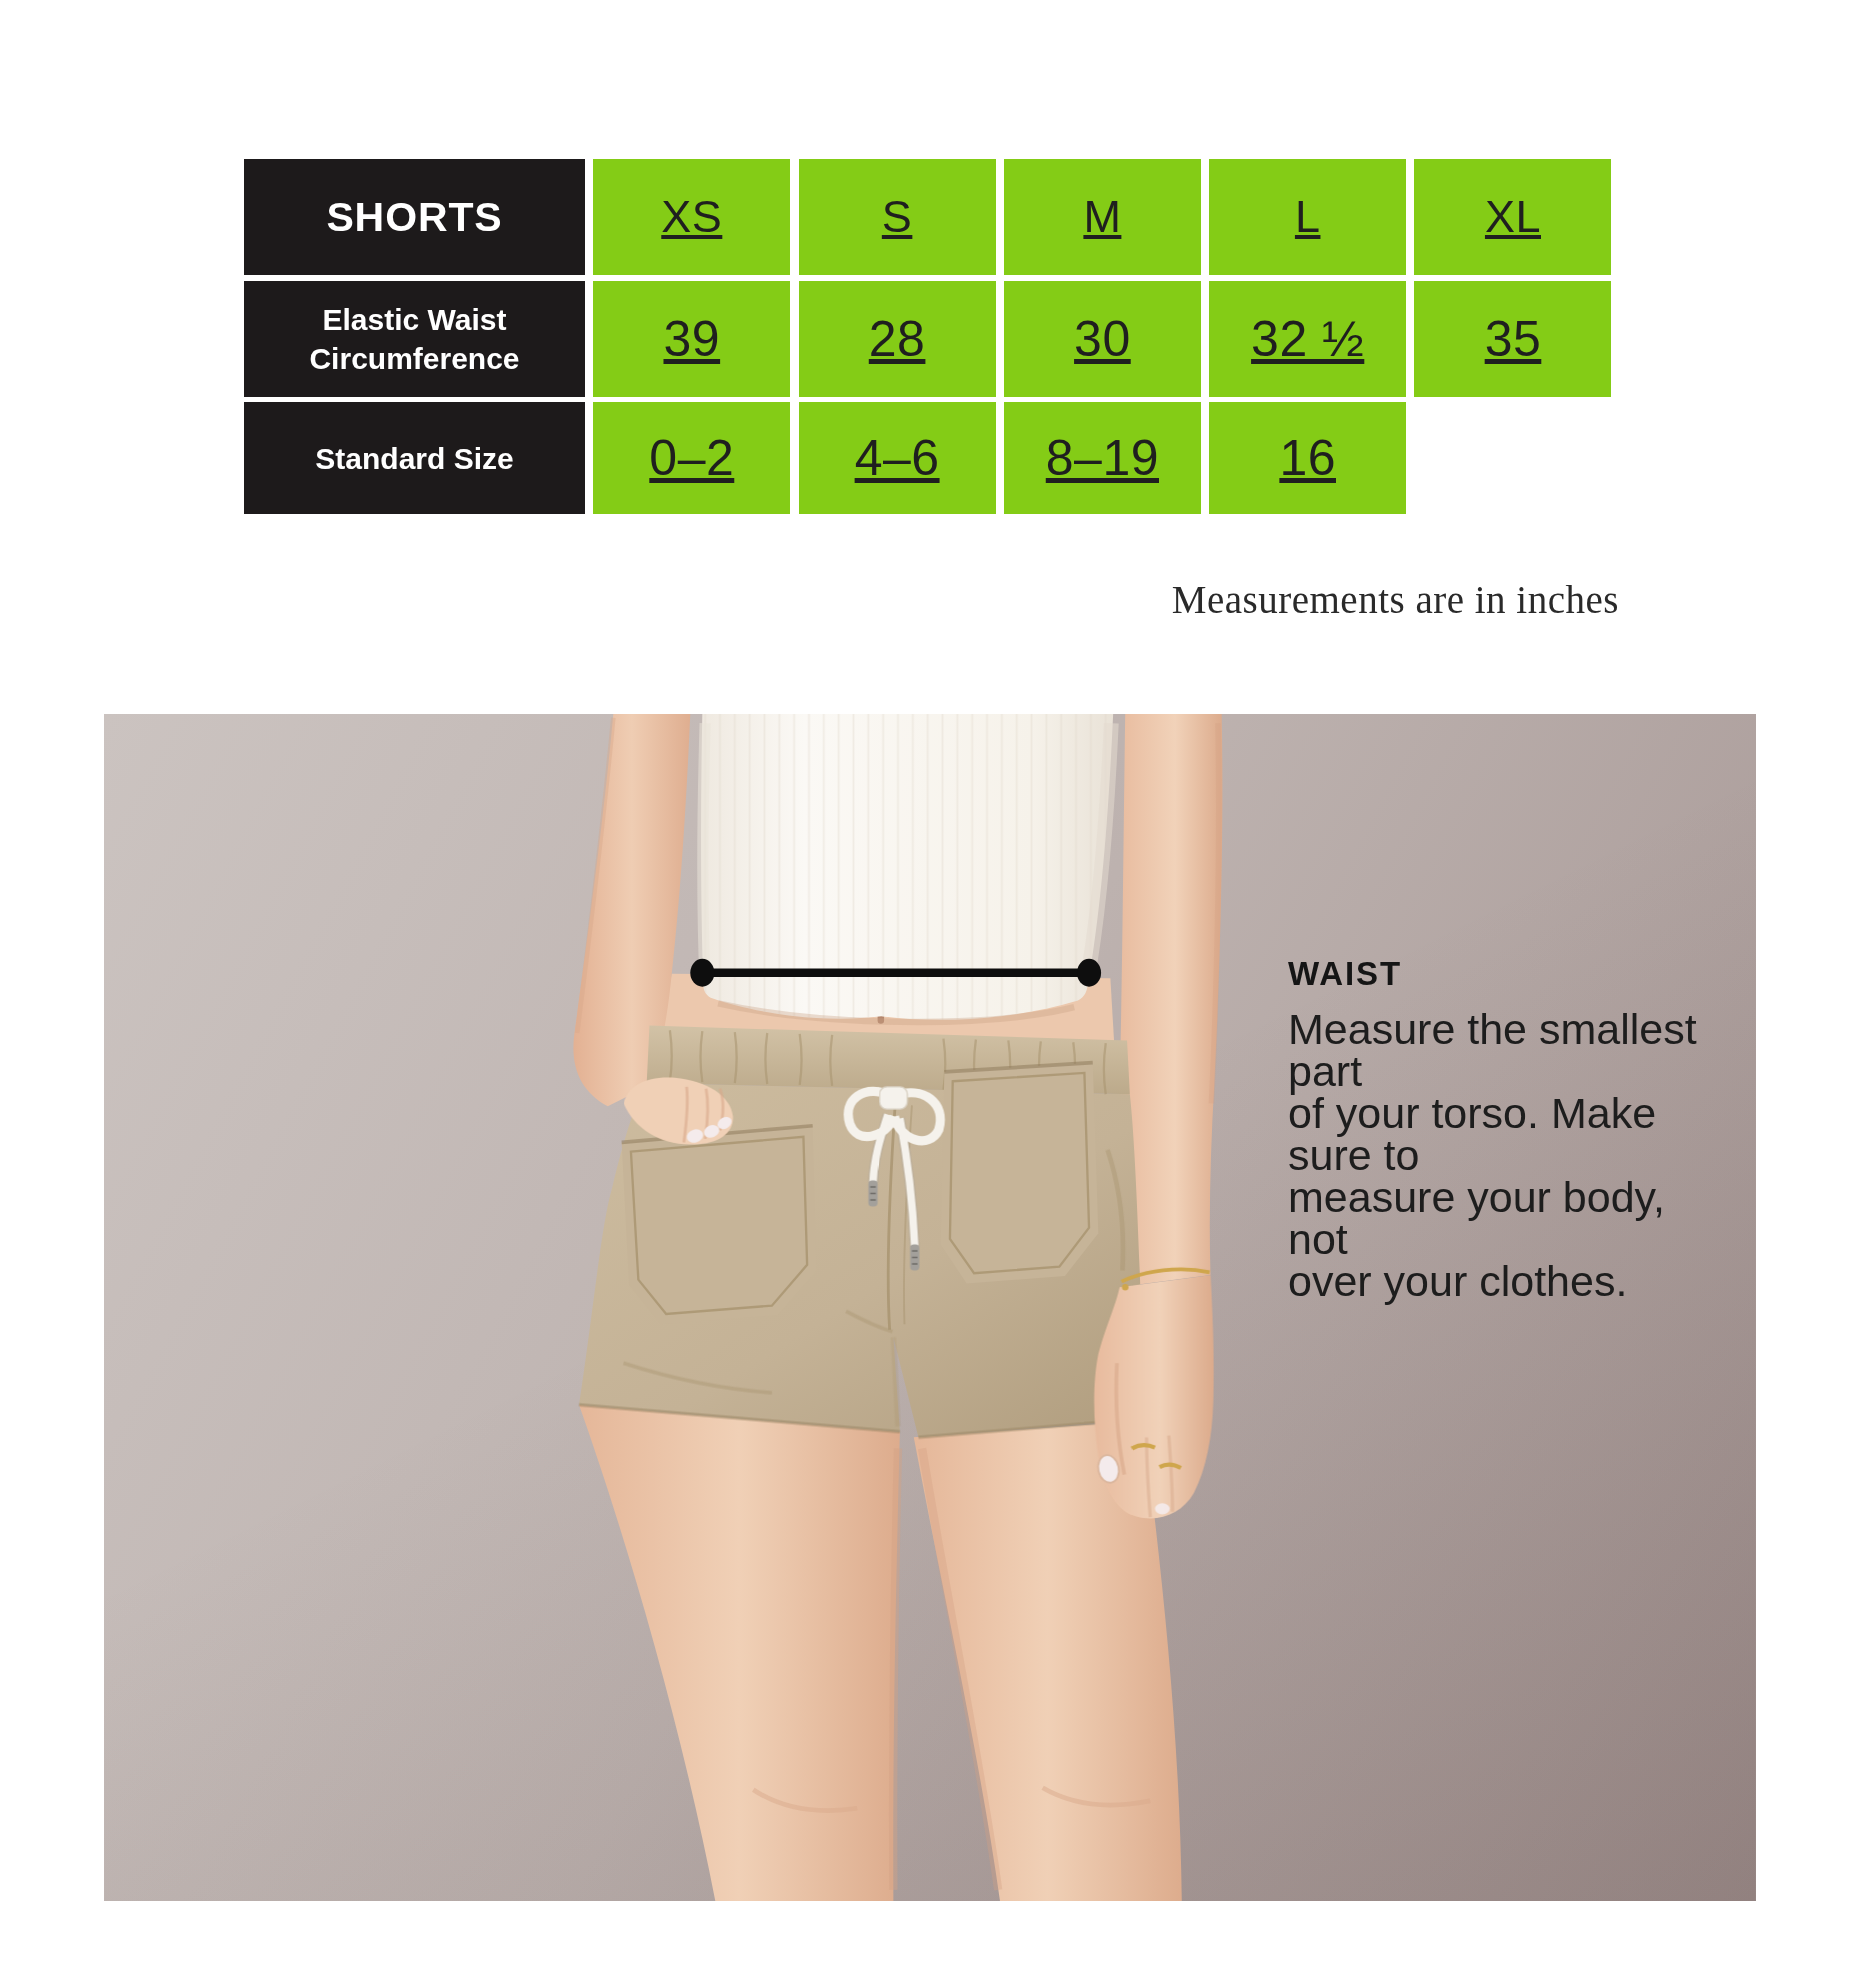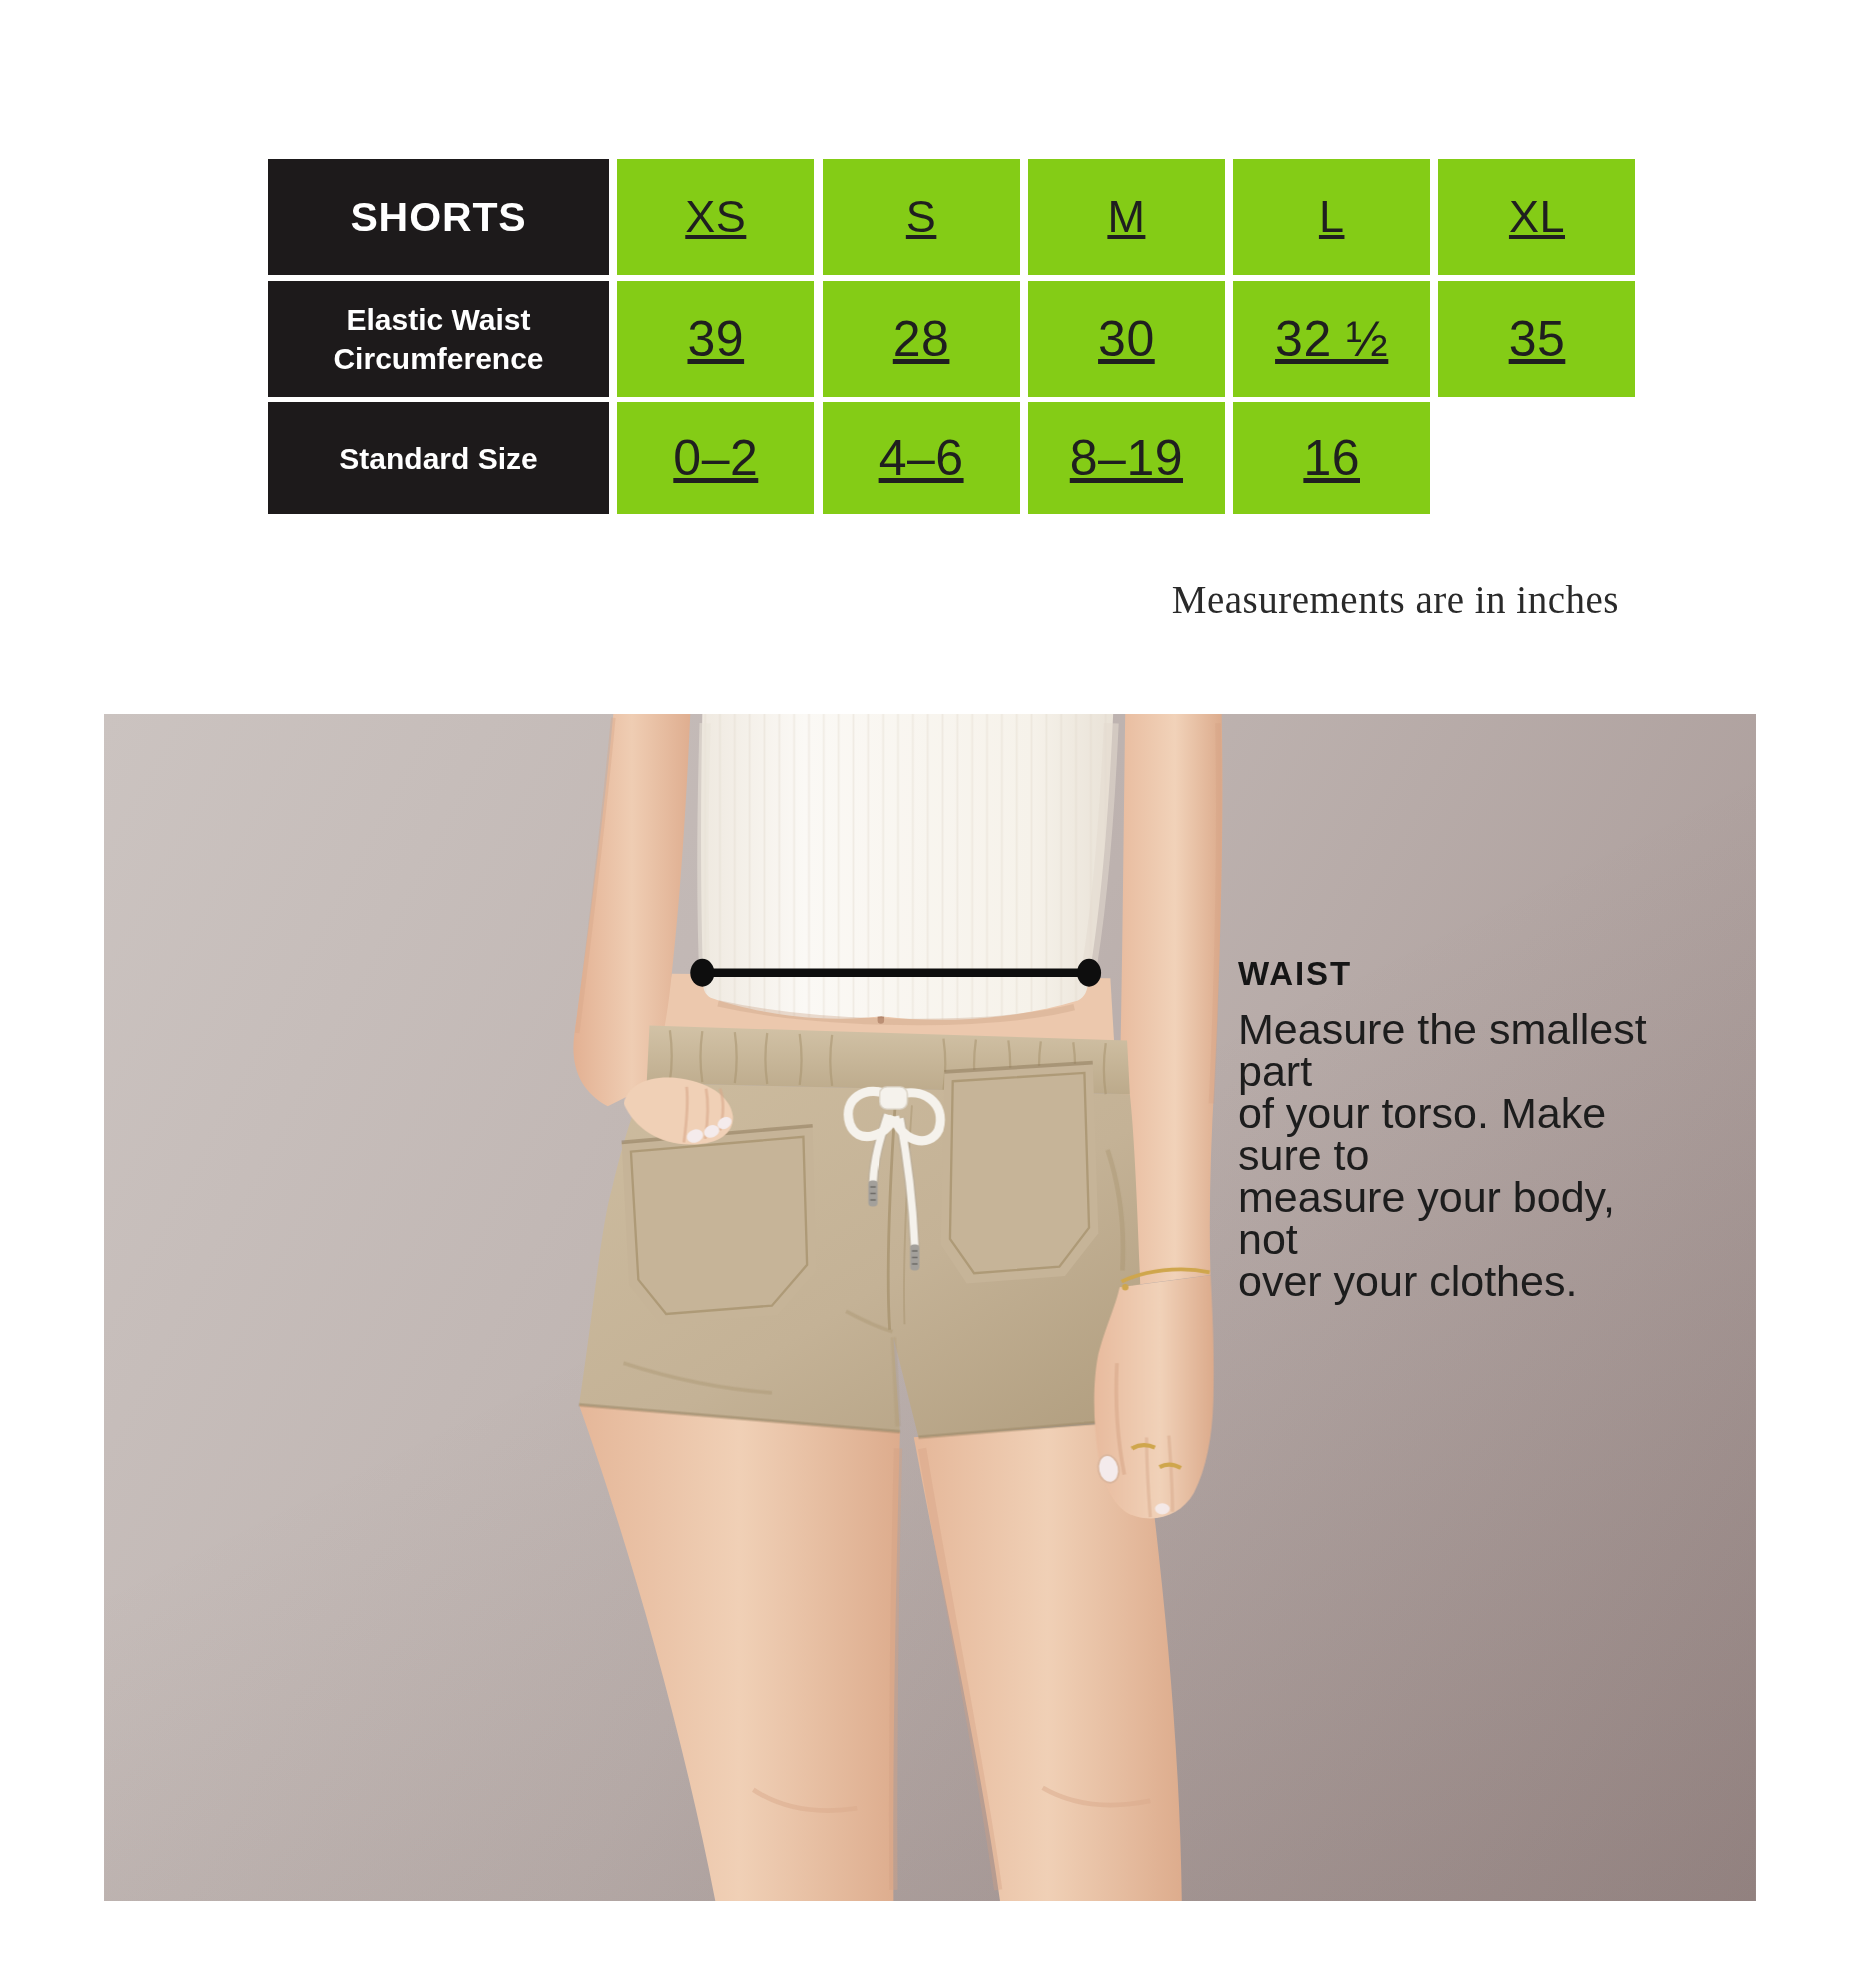--- a/index.html
+++ b/index.html
@@ -2,21 +2,21 @@
 <html style="font-size:15px"><head>
 <meta charset="utf-8">
 <style>
   * { margin:0; padding:0; box-sizing:border-box; }
   html,body { background:#ffffff; }
   body { font-family:"Liberation Sans", sans-serif; color:#1e1e1e; }
   .canvas { position:relative; width:1855px; height:1988px; background:#ffffff; overflow:hidden; }
 
   
   .size-table{
-    position:absolute; left:268px; top:159px; width:1366px;
+    position:absolute; left:244px; top:159px; width:1366px;
     display:grid;
     grid-template-columns:341px repeat(5,197px);
     grid-template-rows:116px 116px 112px;
     column-gap:8.3px; row-gap:5.6px;
   }
   .cell{ display:flex; align-items:center; justify-content:center; text-align:center; }
   .cell.dark{ background:#1d1a1b; color:#ffffff; }
   .cell.light{ background:#84cc16; color:#1f1f1f;text-decoration:underline; }
   .t-title{ font-size:41px; font-weight:bold; letter-spacing:0.9px; }
   .t-colhead{ font-size:45px; letter-spacing:0.5px; }
@@ -29,21 +29,21 @@
   }
 
   
   .photo{
     position:absolute; left:104px; top:714px; width:1652px; height:1187px;
     background:linear-gradient(118deg,#cbc3c0 0%,#bdb2af 48%,#a29290 100%);
     overflow:hidden;
   }
   .photo svg{ position:absolute; left:0; top:0; }
 
-  .waist-note{ position:absolute; left:1134px; top:241px; width:445px; }
+  .waist-note{ position:absolute; left:1184px; top:241px; width:445px; }
   .waist-note h3{ font-size:33px; font-weight:bold; letter-spacing:1.9px; color:#151515; margin-bottom:15px; }
   .waist-note p{ font-size:43px; line-height:42px; color:#1d1d1d; white-space:pre-line; }
 </style>
 </head>
 <body>
 
 <div class="canvas">
 
   <div class="size-table">
     <div class="cell dark t-title">SHORTS</div>

